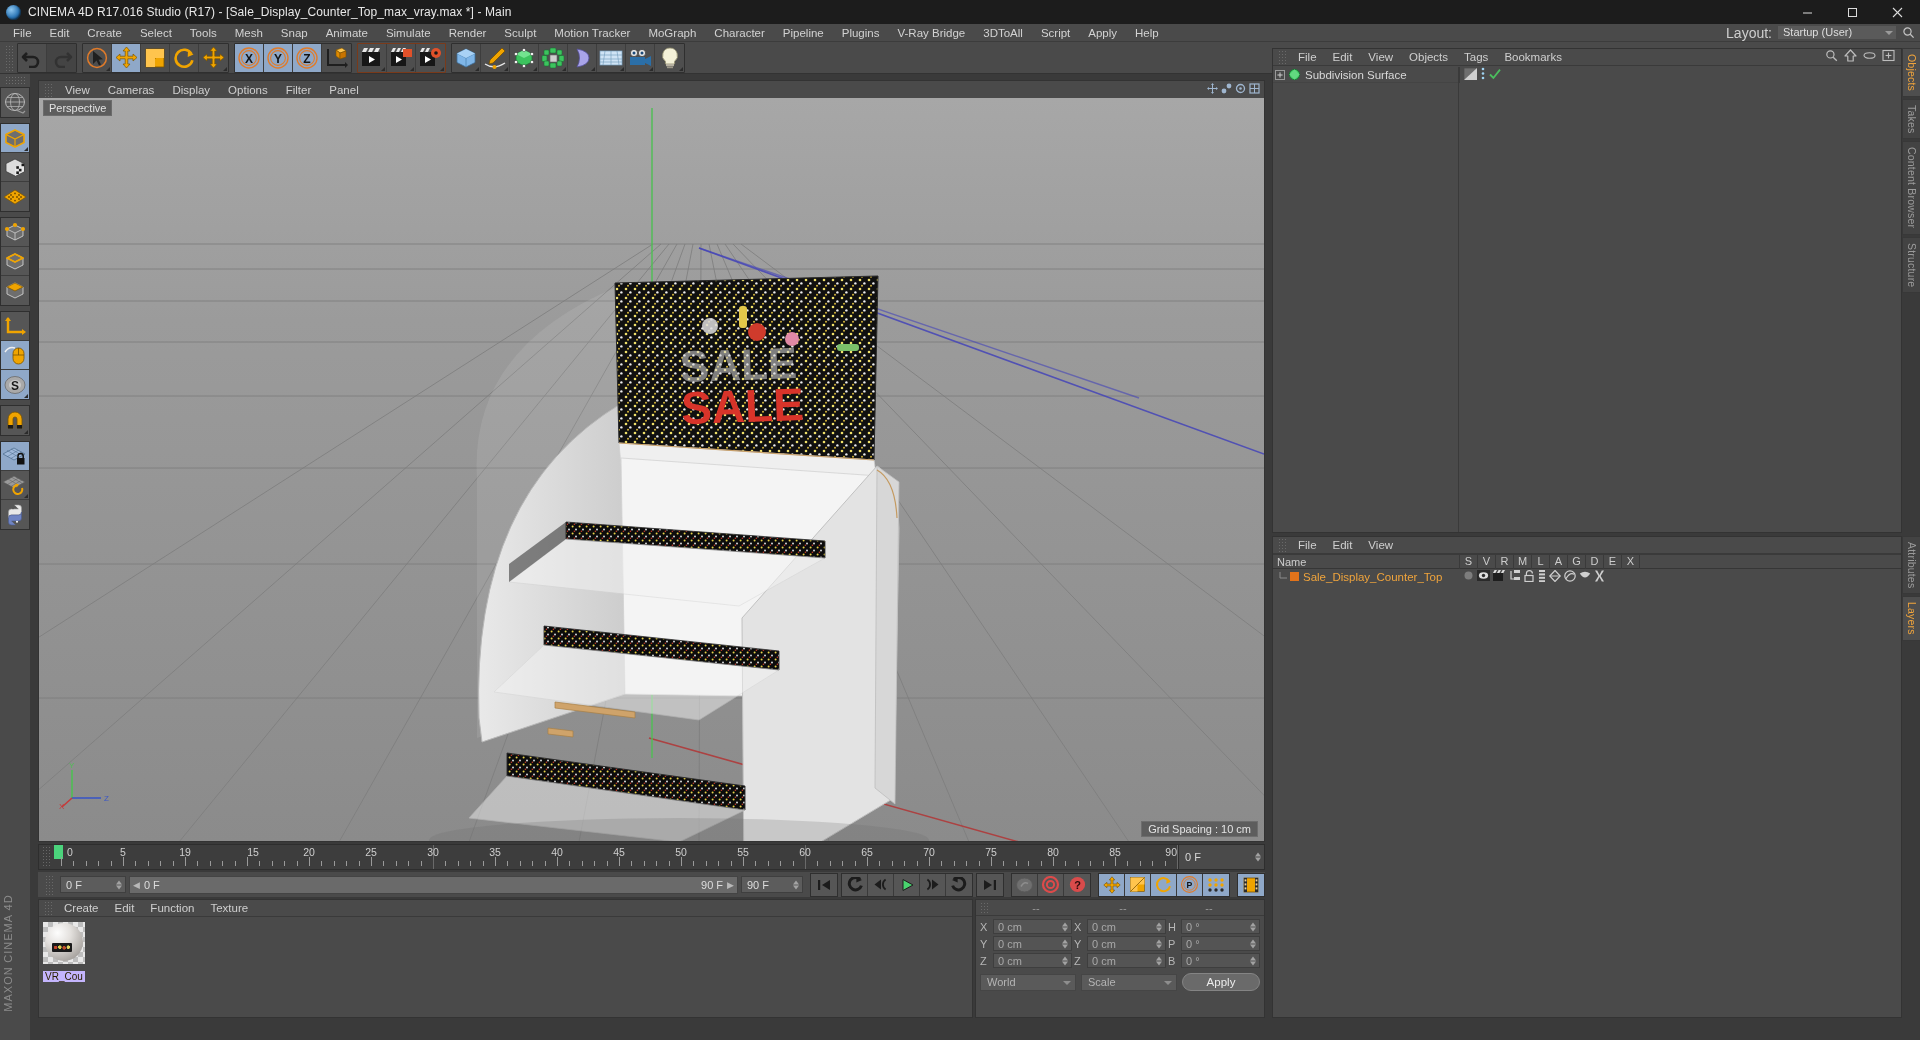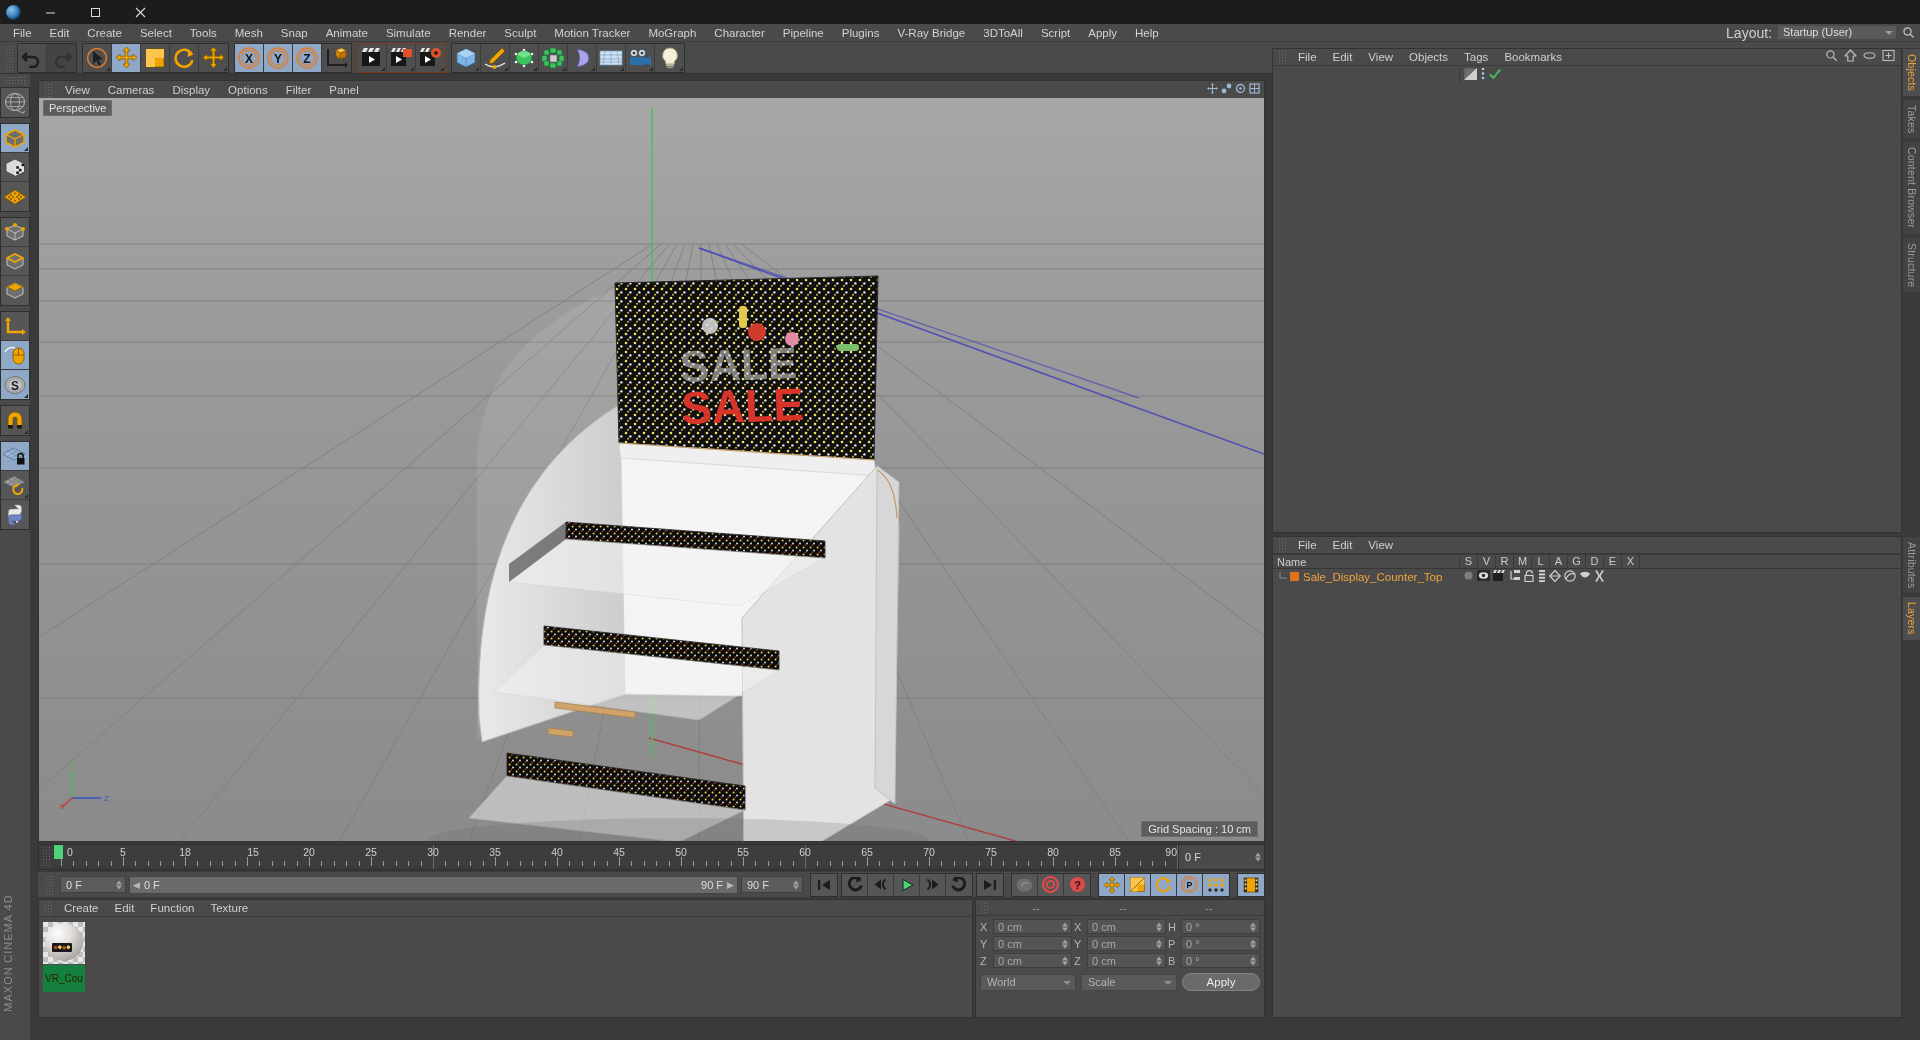--- a/index.html
+++ b/index.html
@@ -214,22 +214,22 @@
   }
   .mat-band::after {
     content: ""; position: absolute; inset: 1px;
     background:
       radial-gradient(circle at 15% 50%, #c2452c 0 1.5px, transparent 2px),
       radial-gradient(circle at 38% 45%, #d9d04f 0 1.5px, transparent 2px),
       radial-gradient(circle at 62% 55%, #c24b2c 0 1.5px, transparent 2px),
       radial-gradient(circle at 85% 45%, #e0d662 0 1.5px, transparent 2px);
   }
   .mat-name {
-    background: #15803d; color: #2a2000; font-size: 10px; text-align: center;
-    padding: 8px 1px; margin-top: 1px; white-space: nowrap; overflow: hidden;
+    background: #c4b5fd; color: #2a2000; font-size: 10px; text-align: center;
+    padding: 0 1px; margin-top: 7px; white-space: nowrap; overflow: hidden;
   }
 
   
   .coordpanel {
     position: absolute; left: 975px; top: 899px; width: 290px; height: 119px;
     background: #4a4a4a; border: 1px solid #333;
   }
   .coord-head {
     height: 16px; display: flex; align-items: center; font-size: 11px; color: #9a9a9a;
     border-bottom: 1px solid #3a3a3a; padding-left: 2px;
@@ -318,20 +318,21 @@
     background-size: 3px 3px;
   }
 </style>
 </head>
 <body>
 
 <div class="app">
 
   <div class="titlebar">
     <div class="tb-logo"></div>
+    <div class="tb-title">CINEMA 4D R17.016 Studio (R17) - [Sale_Display_Counter_Top_max_vray.max *] - Main</div>
     <div class="tb-btns">
       <div class="tb-btn">
         <svg width="11" height="11" viewBox="0 0 11 11">
             <line x1="1" y1="6" x2="10" y2="6" stroke="#dcdcdc" stroke-width="1"></line>
           </svg>
       </div>
       <div class="tb-btn">
         <svg width="11" height="11" viewBox="0 0 11 11">
             <rect x="1.5" y="1.5" width="8" height="8" fill="none" stroke="#dcdcdc" stroke-width="1"></rect>
           </svg>
@@ -992,21 +993,21 @@
         <div class="tl-tick" style="left: 1036.2px; height: 5px;"></div>
         <div class="tl-tick" style="left: 1048.6px; height: 5px;"></div>
         <div class="tl-tick" style="left: 1061px; height: 9px;"></div>
         <div class="tl-tick" style="left: 1073.4px; height: 5px;"></div>
         <div class="tl-tick" style="left: 1085.8px; height: 5px;"></div>
         <div class="tl-tick" style="left: 1098.2px; height: 5px;"></div>
         <div class="tl-tick" style="left: 1110.6px; height: 5px;"></div>
         <div class="tl-tick" style="left: 1123px; height: 9px;"></div>
         <div class="tl-tick-label" style="left: 13px; transform: none;">0</div>
         <div class="tl-tick-label" style="left: 69px;">5</div>
-        <div class="tl-tick-label" style="left: 131px;">18</div>
+        <div class="tl-tick-label" style="left: 131px;">19</div>
         <div class="tl-tick-label" style="left: 199px;">15</div>
         <div class="tl-tick-label" style="left: 255px;">20</div>
         <div class="tl-tick-label" style="left: 317px;">25</div>
         <div class="tl-major" style="left: 379px;"></div>
         <div class="tl-tick-label" style="left: 379px;">30</div>
         <div class="tl-tick-label" style="left: 441px;">35</div>
         <div class="tl-tick-label" style="left: 503px;">40</div>
         <div class="tl-tick-label" style="left: 565px;">45</div>
         <div class="tl-tick-label" style="left: 627px;">50</div>
         <div class="tl-tick-label" style="left: 689px;">55</div>
@@ -1316,20 +1317,38 @@
         <span>
           <svg width="13" height="13" viewBox="0 0 13 13">
               <rect x="1" y="1.5" width="11" height="10" fill="none" stroke="#bdbdbd" stroke-width="1.1"></rect>
               <line x1="6.5" y1="3.6" x2="6.5" y2="9.4" stroke="#bdbdbd" stroke-width="1.1"></line>
               <line x1="3.6" y1="6.5" x2="9.4" y2="6.5" stroke="#bdbdbd" stroke-width="1.1"></line>
             </svg>
         </span>
       </div>
     </div>
 
+    <div class="obj-tree">
+      <div class="obj-row">
+        <span style="margin-right:3px;display:inline-flex">
+          <svg width="10" height="10" viewBox="0 0 10 10">
+              <rect x=".5" y=".5" width="9" height="9" fill="none" stroke="#9a9a9a" stroke-width="1"></rect>
+              <line x1="5" y1="2.4" x2="5" y2="7.6" stroke="#cfcfcf" stroke-width="1"></line>
+              <line x1="2.4" y1="5" x2="7.6" y2="5" stroke="#cfcfcf" stroke-width="1"></line>
+            </svg>
+        </span>
+        <span style="margin-right:4px;display:inline-flex">
+          <svg width="13" height="13" viewBox="0 0 13 13">
+              <circle cx="6.5" cy="6.5" r="5.2" fill="#3cc35e" stroke="#1d6e34" stroke-width=".9"></circle>
+              <path d="M6.5 1.3 L11.7 6.5 L6.5 11.7 L1.3 6.5 Z" fill="#72e38f" opacity=".7"></path>
+            </svg>
+        </span>
+        <span>Subdivision Surface</span>
+      </div>
+    </div>
 
     <div class="obj-right">
       <div class="tag-cell" style="width:64px">
         <span>
           <svg width="13" height="12" viewBox="0 0 13 12">
               <rect x="0" y="0" width="13" height="12" fill="#6e6e6e" stroke="#4a4a4a" stroke-width=".7"></rect>
               <path d="M0 12 L13 0 L13 12 Z" fill="#cfcfcf"></path>
             </svg>
         </span>
         <span>

